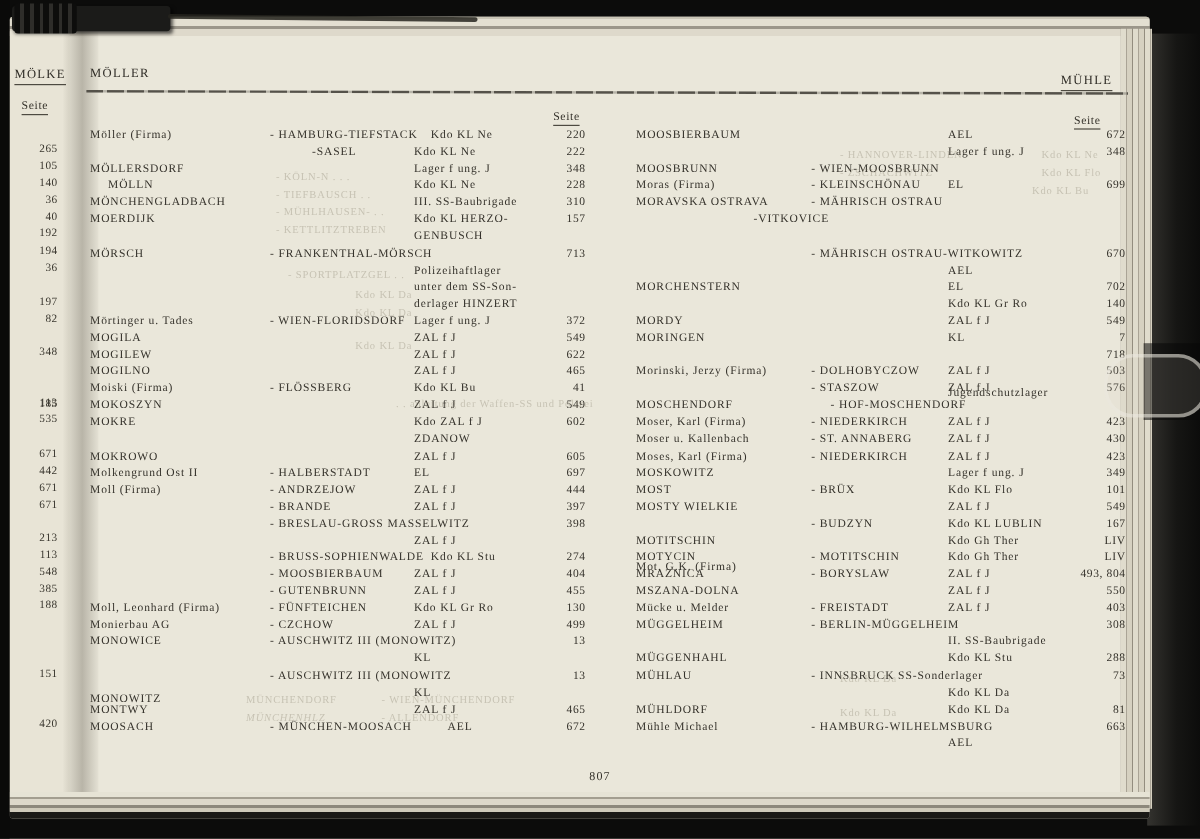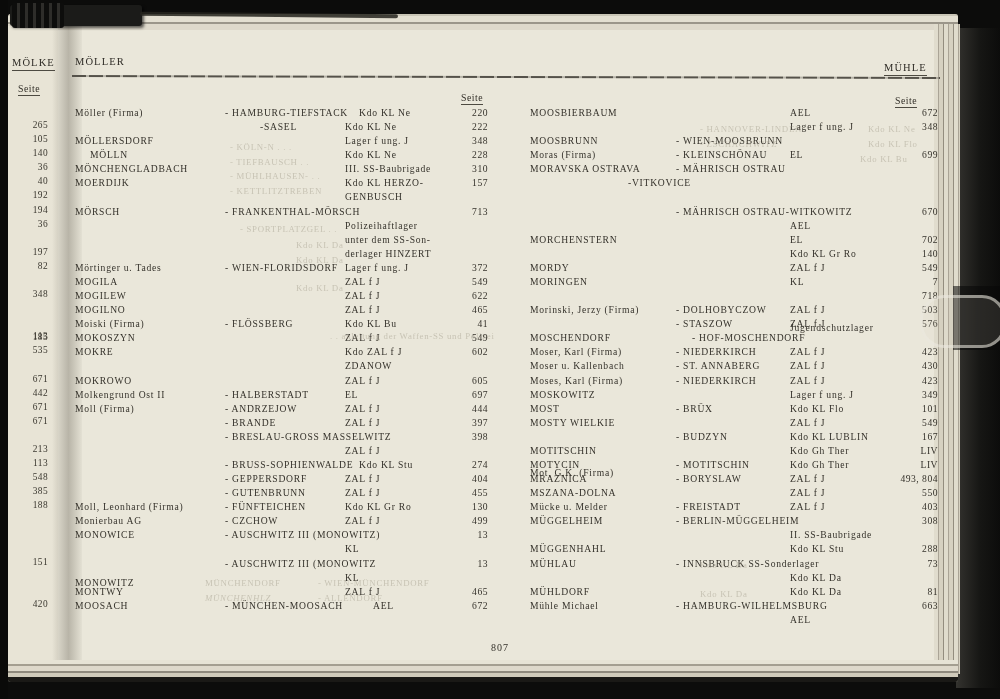--- a/index.html
+++ b/index.html
@@ -142,21 +142,21 @@
     <span class="cell pagecol" style="left: 430px; top: 401.68px;">444</span>
     <span class="cell " style="left: 225px; top: 415.76px;">- BRANDE</span>
     <span class="cell " style="left: 345px; top: 415.76px;">ZAL f J</span>
     <span class="cell pagecol" style="left: 430px; top: 415.76px;">397</span>
     <span class="cell " style="left: 225px; top: 429.84px;">- BRESLAU-GROSS MASSELWITZ</span>
     <span class="cell pagecol" style="left: 430px; top: 429.84px;">398</span>
     <span class="cell " style="left: 345px; top: 443.92px;">ZAL f J</span>
     <span class="cell " style="left: 225px; top: 458px;">- BRUSS-SOPHIENWALDE</span>
     <span class="cell " style="left: 359px; top: 458px;">Kdo KL Stu</span>
     <span class="cell pagecol" style="left: 430px; top: 458px;">274</span>
-    <span class="cell " style="left: 225px; top: 472.08px;">- GEPPERSDORF</span>
+    <span class="cell " style="left: 225px; top: 472.08px;">- MOOSBIERBAUM</span>
     <span class="cell " style="left: 345px; top: 472.08px;">ZAL f J</span>
     <span class="cell pagecol" style="left: 430px; top: 472.08px;">404</span>
     <span class="cell " style="left: 225px; top: 486.16px;">- GUTENBRUNN</span>
     <span class="cell " style="left: 345px; top: 486.16px;">ZAL f J</span>
     <span class="cell pagecol" style="left: 430px; top: 486.16px;">455</span>
     <span class="cell " style="left: 75px; top: 500.24px;">Moll, Leonhard (Firma)</span>
     <span class="cell " style="left: 225px; top: 500.24px;">- FÜNFTEICHEN</span>
     <span class="cell " style="left: 345px; top: 500.24px;">Kdo KL Gr Ro</span>
     <span class="cell pagecol" style="left: 430px; top: 500.24px;">130</span>
     <span class="cell " style="left: 75px; top: 514.32px;">Monierbau AG</span>

